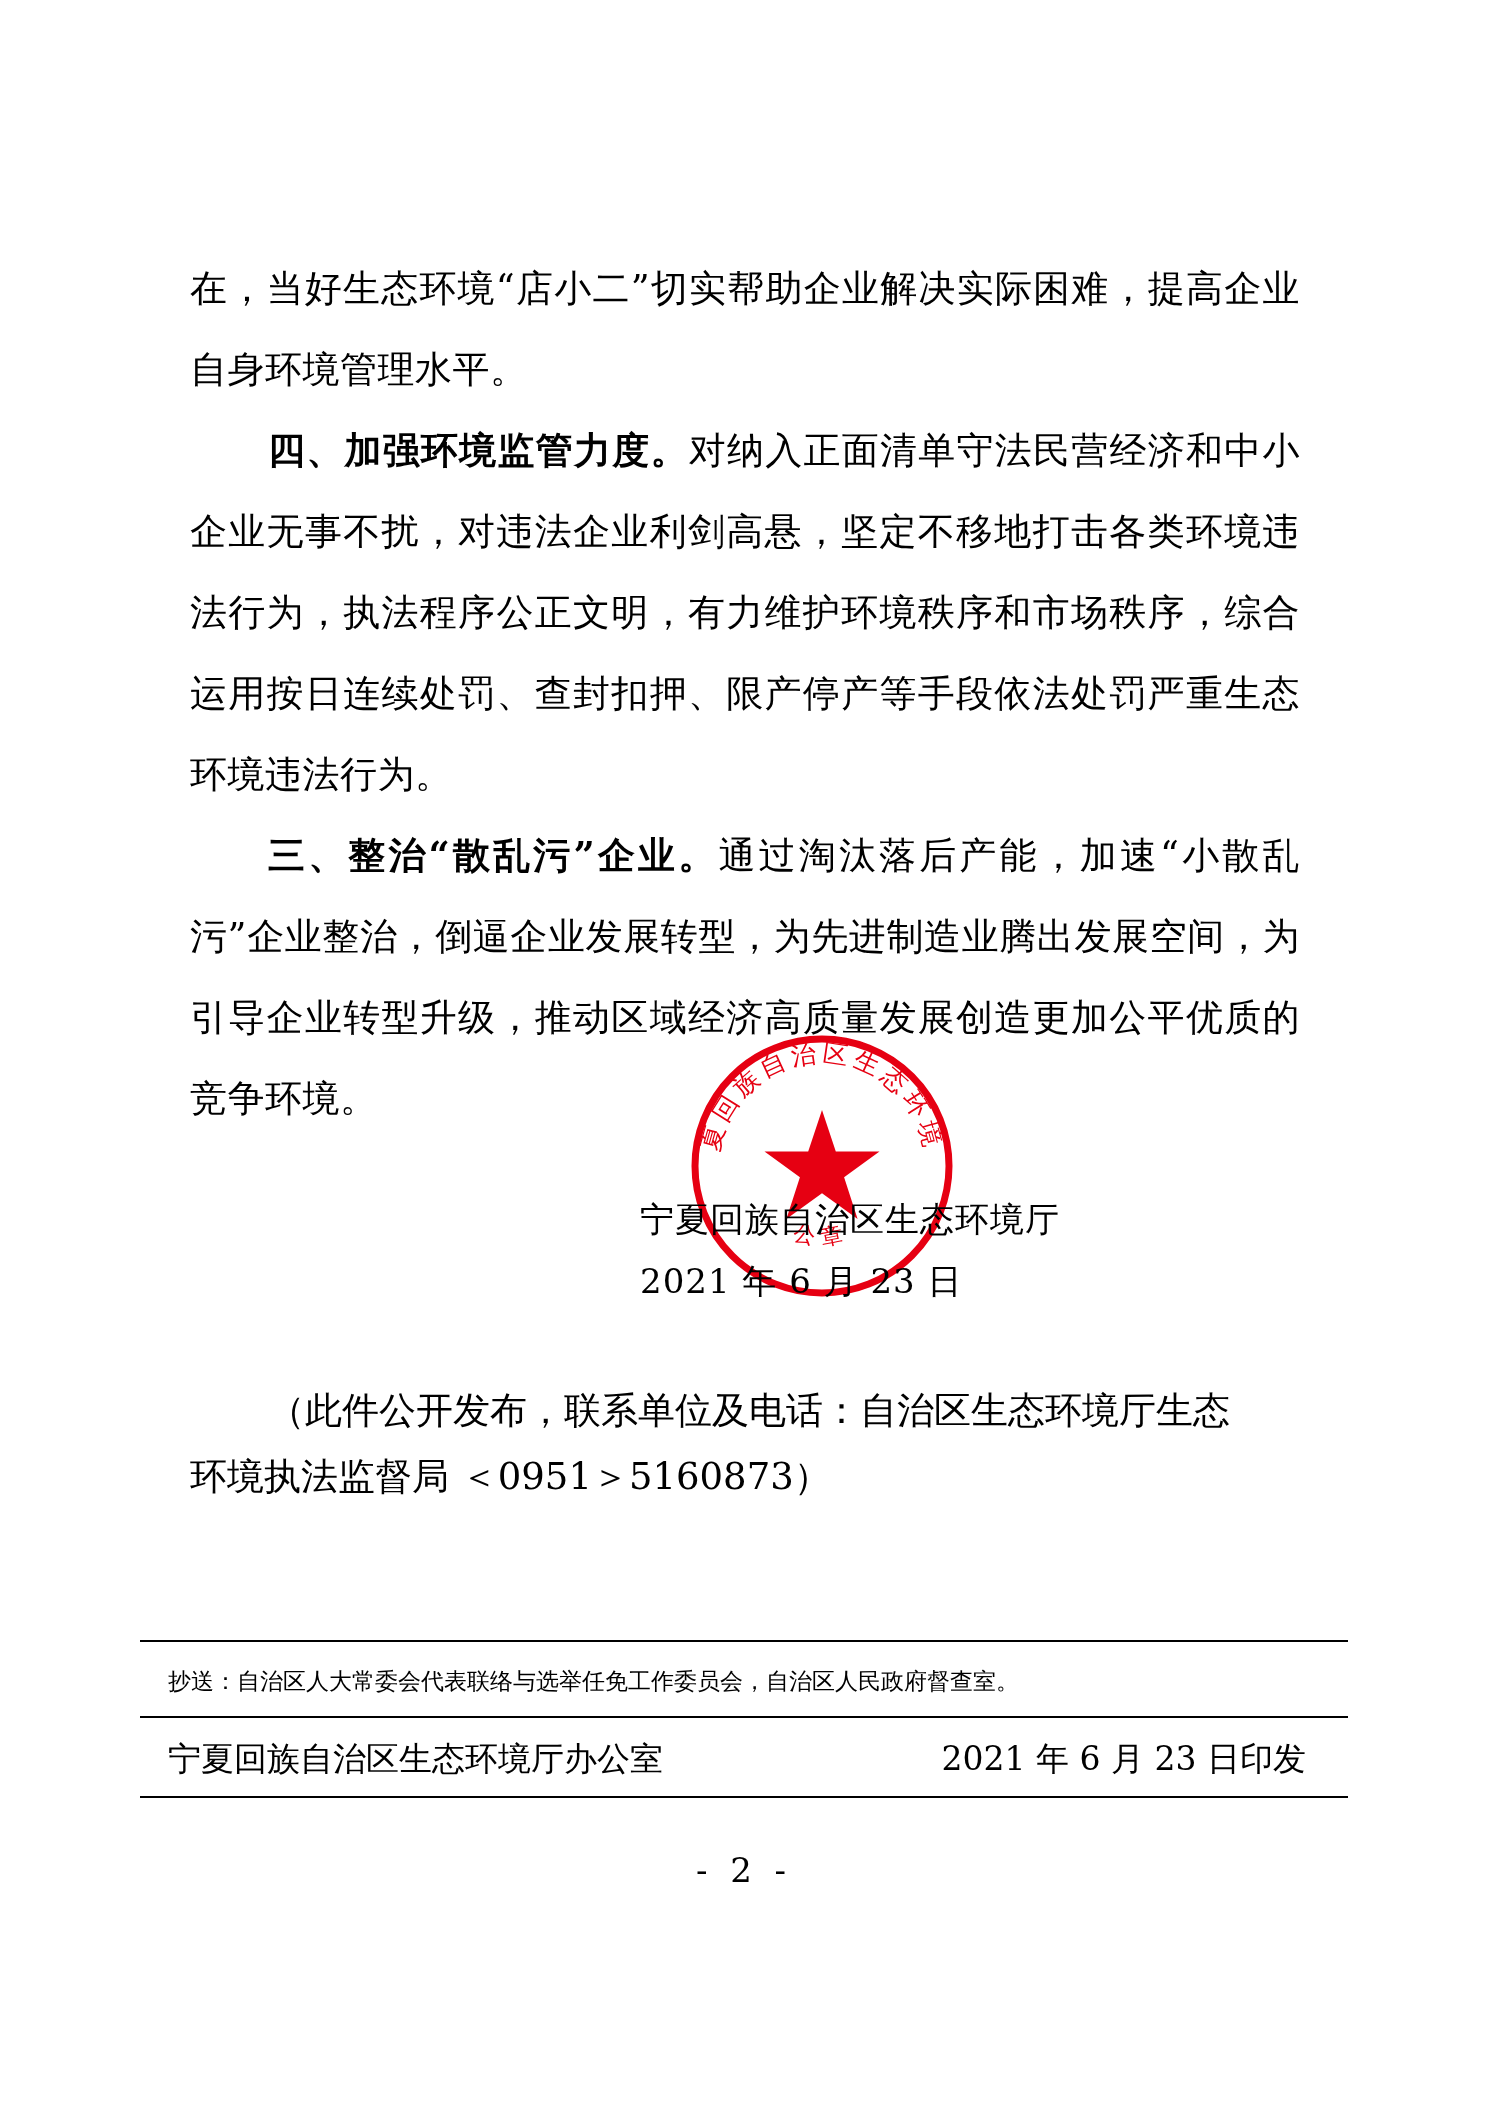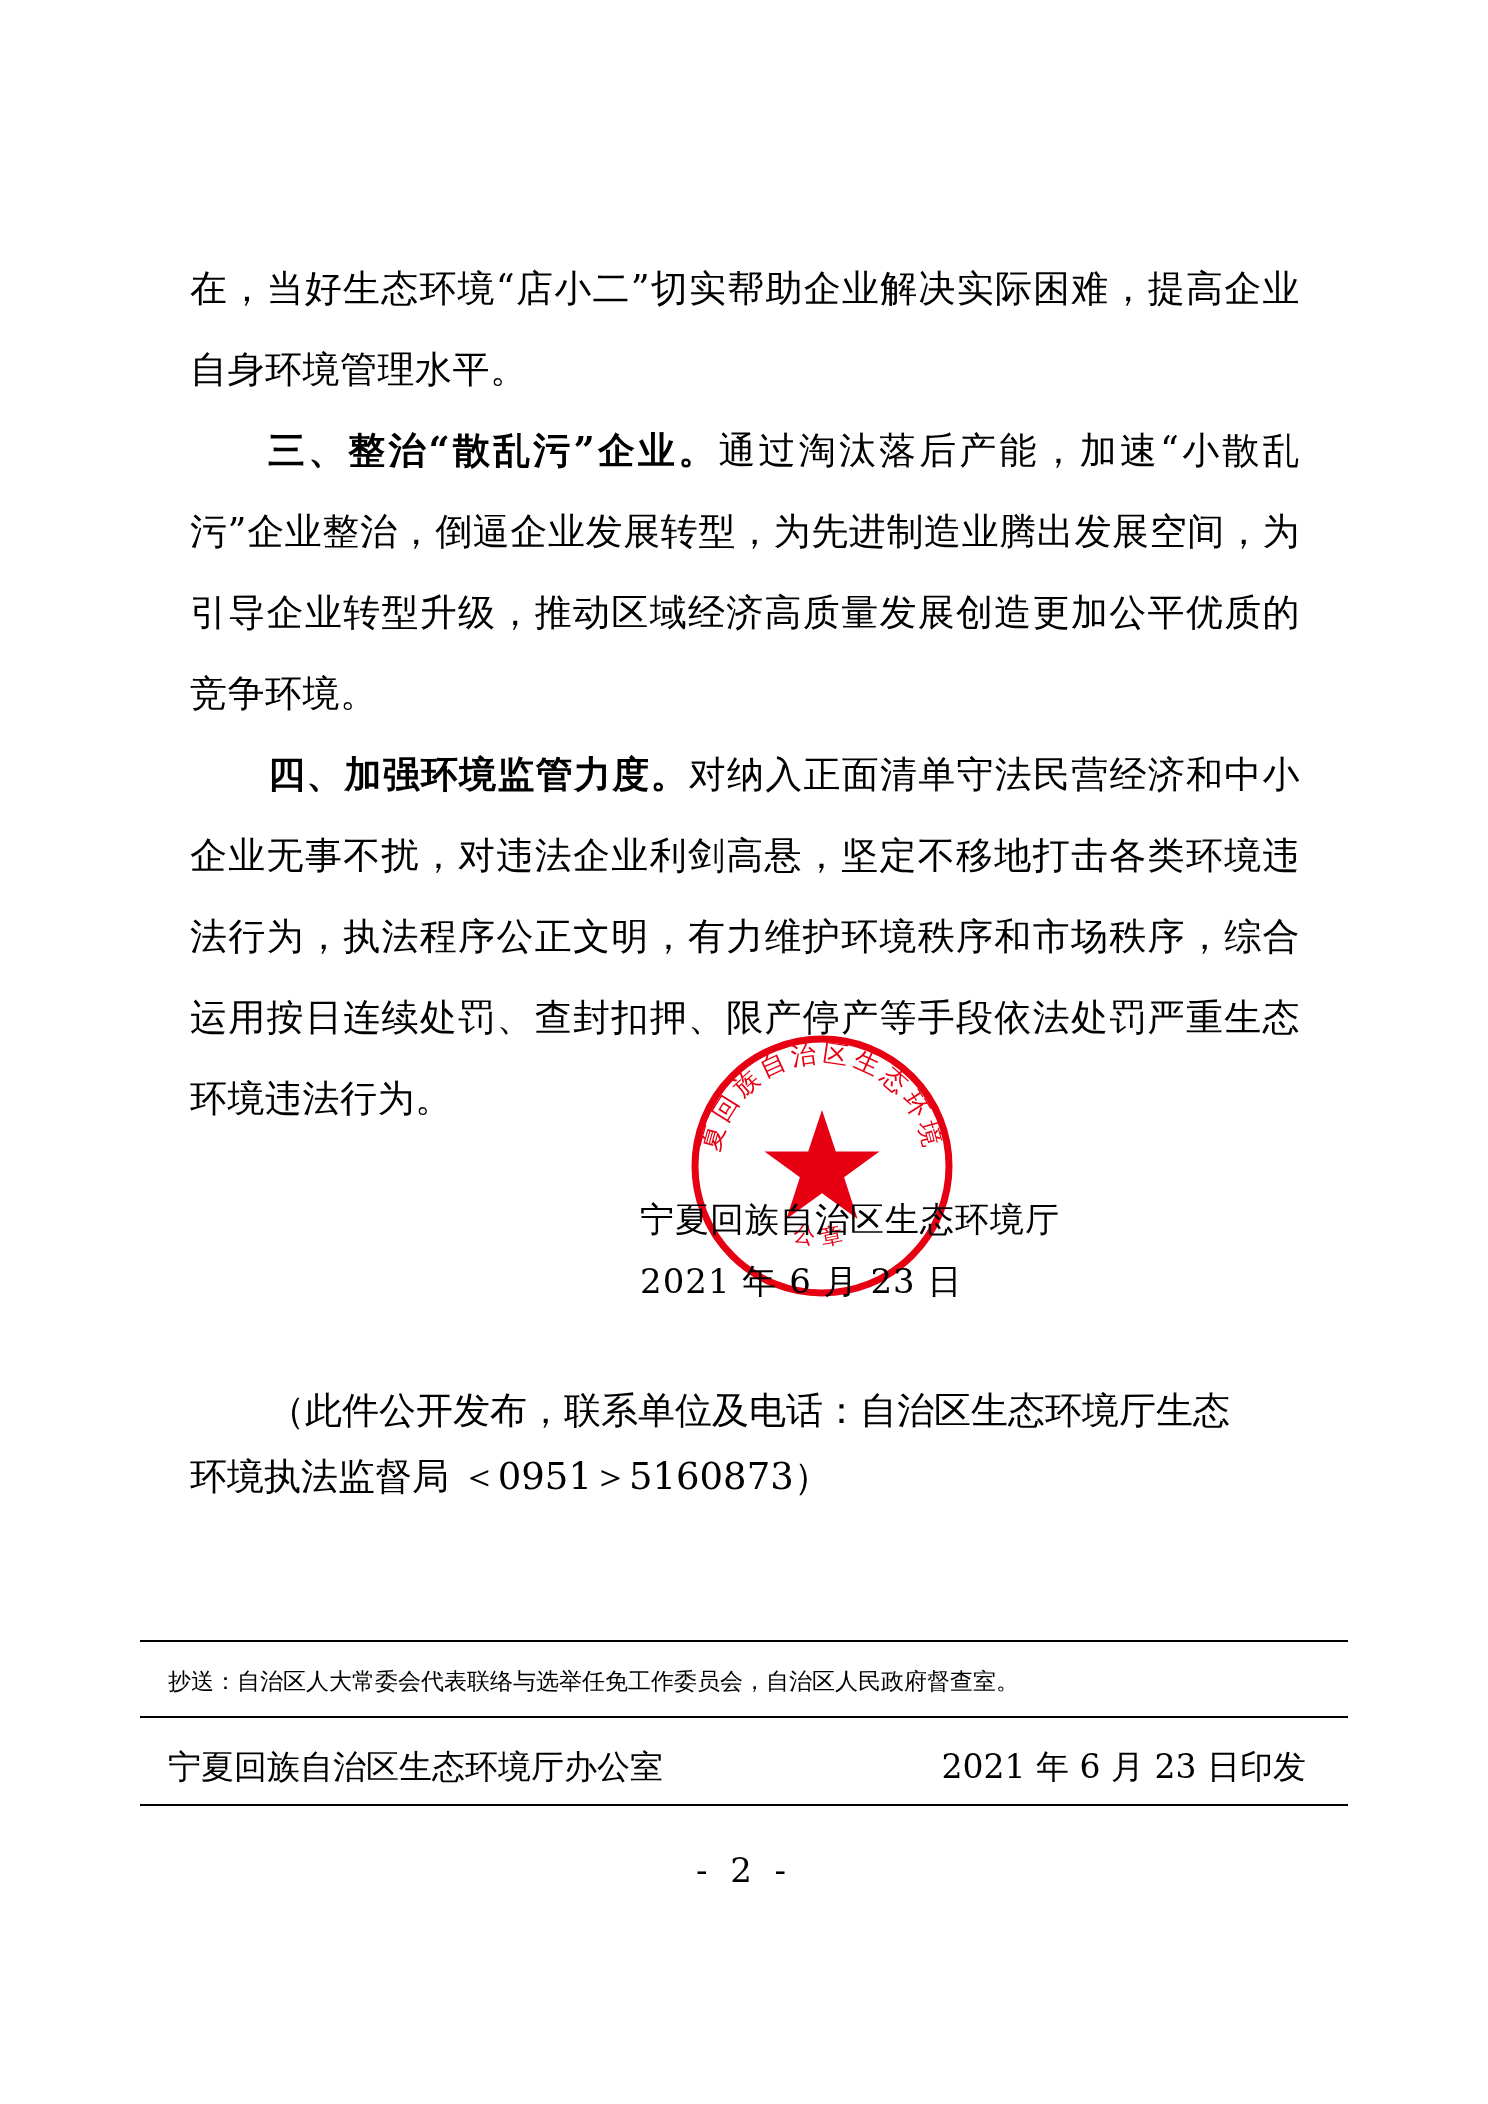--- a/index.html
+++ b/index.html
@@ -103,21 +103,21 @@
     font-size: 23px;
     line-height: 58px;
     padding: 10px 0 6px 28px;
     font-family: "DejaVu Serif", "Liberation Serif", serif;
   }
   .footer-row {
     display: flex;
     justify-content: space-between;
     font-size: 33px;
     line-height: 58px;
-    padding: 20px 42px 8px 28px;
+    padding: 12px 42px 8px 28px;
     font-family: "DejaVu Serif", "Liberation Serif", serif;
   }
   .page-number {
     position: absolute;
     left: 0;
     top: 1850px;
     width: 1488px;
     text-align: center;
     font-size: 34px;
     letter-spacing: 6px;
@@ -126,25 +126,25 @@
 </style>
 </head>
 <body>
 
 <div class="page">
 
   <div class="body-area">
     <p class="para">在，当好生态环境“店小二”切实帮助企业解决实际困难，提高企业自身环境管理水平。</p>
 
     <p class="para indent">
-      <span class="bold-head">三、整治“散乱污”企业。</span><span>通过淘汰落后产能，加速“小散乱污”企业整治，倒逼企业发展转型，为先进制造业腾出发展空间，为引导企业转型升级，推动区域经济高质量发展创造更加公平优质的竞争环境。</span>
+      <span class="bold-head">四、加强环境监管力度。</span><span>对纳入正面清单守法民营经济和中小企业无事不扰，对违法企业利剑高悬，坚定不移地打击各类环境违法行为，执法程序公正文明，有力维护环境秩序和市场秩序，综合运用按日连续处罚、查封扣押、限产停产等手段依法处罚严重生态环境违法行为。</span>
     </p>
 
     <p class="para indent">
-      <span class="bold-head">四、加强环境监管力度。</span><span>对纳入正面清单守法民营经济和中小企业无事不扰，对违法企业利剑高悬，坚定不移地打击各类环境违法行为，执法程序公正文明，有力维护环境秩序和市场秩序，综合运用按日连续处罚、查封扣押、限产停产等手段依法处罚严重生态环境违法行为。</span>
+      <span class="bold-head">三、整治“散乱污”企业。</span><span>通过淘汰落后产能，加速“小散乱污”企业整治，倒逼企业发展转型，为先进制造业腾出发展空间，为引导企业转型升级，推动区域经济高质量发展创造更加公平优质的竞争环境。</span>
     </p>
   </div>
 
   <div class="seal-wrap">
     <svg class="seal" viewBox="0 0 268 268" xmlns="http://www.w3.org/2000/svg">
       <defs>
         <path id="arcTop" d="M 30,134 A 104,104 0 0 1 238,134"></path>
         <path id="arcBottom" d="M 56,134 A 78,78 0 0 0 212,134"></path>
       </defs>
       <circle cx="134" cy="134" r="127" fill="none" stroke="#e60012" stroke-width="7"></circle>

